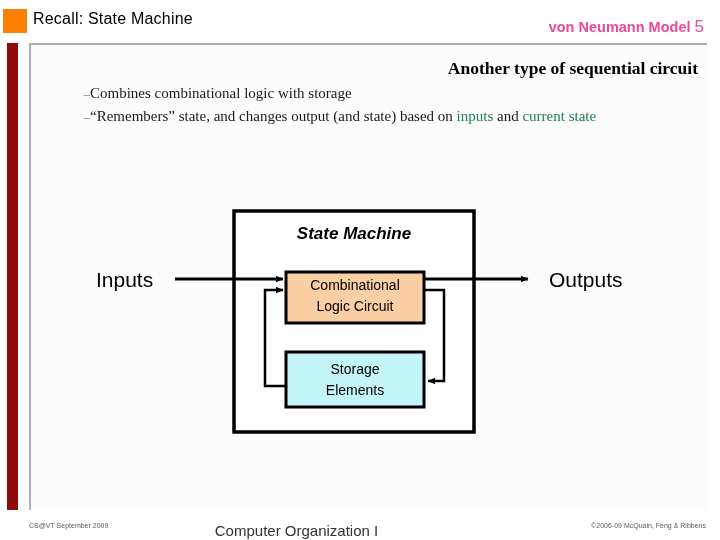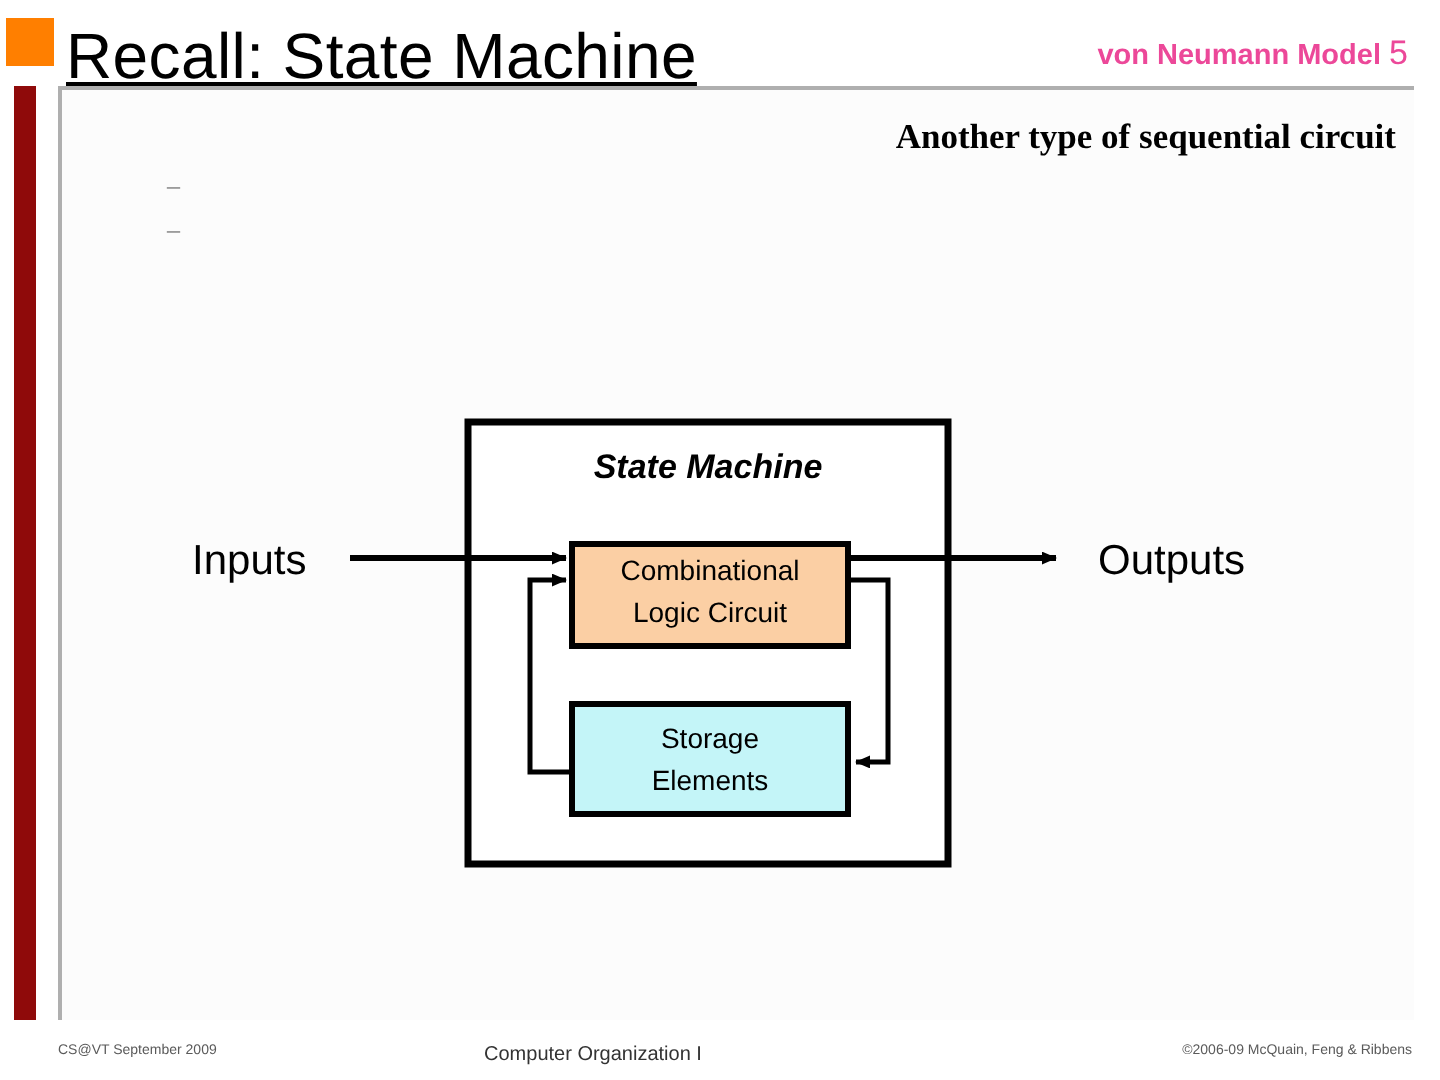--- a/index.html
+++ b/index.html
@@ -21,26 +21,25 @@
     left: 3px;
     top: 9px;
     width: 24px;
     height: 24px;
     background: #FF7F00;
   }
   #page-title {
     position: absolute;
     left: 33px;
     top: 10px;
-    font-size: 32px;
+    font-size: 16px;
     color: #000000;
     font-family: "Liberation Sans", sans-serif;
     white-space: nowrap;
     letter-spacing: 0.2px;
-    text-decoration: underline;
   }
   #header-right {
     position: absolute;
     right: 16px;
     top: 17px;
     font-size: 14.5px;
     color: #ec4899;
     white-space: nowrap;
   }
   #header-right .bold-part {
@@ -144,21 +143,21 @@
   
   .footer-text {
     position: absolute;
     top: 522px;
     font-family: "Liberation Sans", sans-serif;
     font-size: 7px;
     color: #5a5a5a;
     white-space: nowrap;
   }
   #footer-left  { left: 29px; }
-  #footer-center{ left: 0; width: 593px; text-align: center; font-size: 10px; color: #333333; }
+  #footer-center{ left: 0; width: 593px; text-align: center; font-size: 15px; color: #333333; }
   #footer-right { right: 14px; }
 </style>
 </head>
 <body>
 
 <div id="header-orange-square"></div>
 
 <div id="page-title">Recall:  State Machine</div>
 
 <div id="header-right">
@@ -167,24 +166,26 @@
 </div>
 
 <div id="left-bar"></div>
 <div id="content-panel"></div>
 
 <div id="bullet-list">
   <div class="bullet-l1">Another type of sequential circuit</div>
 
   <div class="bullet-l2">
     <span class="bullet-dash">–</span>
+    <span>Combines combinational logic with storage</span>
   </div>
 
   <div class="bullet-l2">
     <span class="bullet-dash">–</span>
+    <span><span>“Remembers” state, and changes output (and state) based on </span><span class="hl-green">inputs</span><span> and </span><span class="hl-green">current state</span></span>
   </div>
 </div>
 
 <div id="diagram">
 <svg width="720" height="540" viewBox="0 0 720 540" xmlns="http://www.w3.org/2000/svg">
   <defs>
     <marker id="arrow" markerWidth="9" markerHeight="9" refX="7" refY="3.2" orient="auto" markerUnits="userSpaceOnUse">
       <path d="M0,0 L7.5,3.2 L0,6.4 z" fill="#000000"></path>
     </marker>
   </defs>

